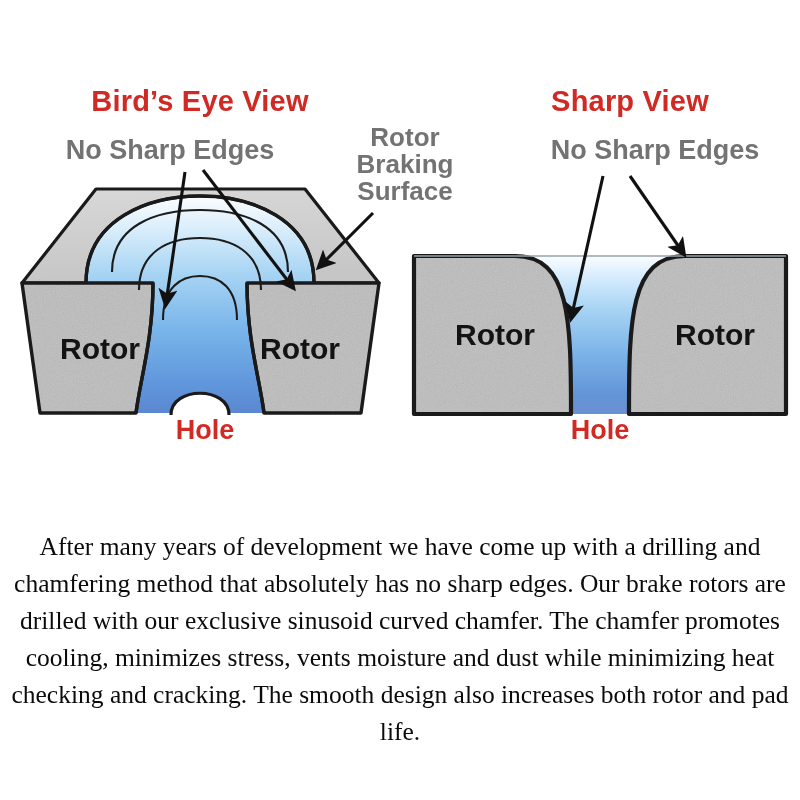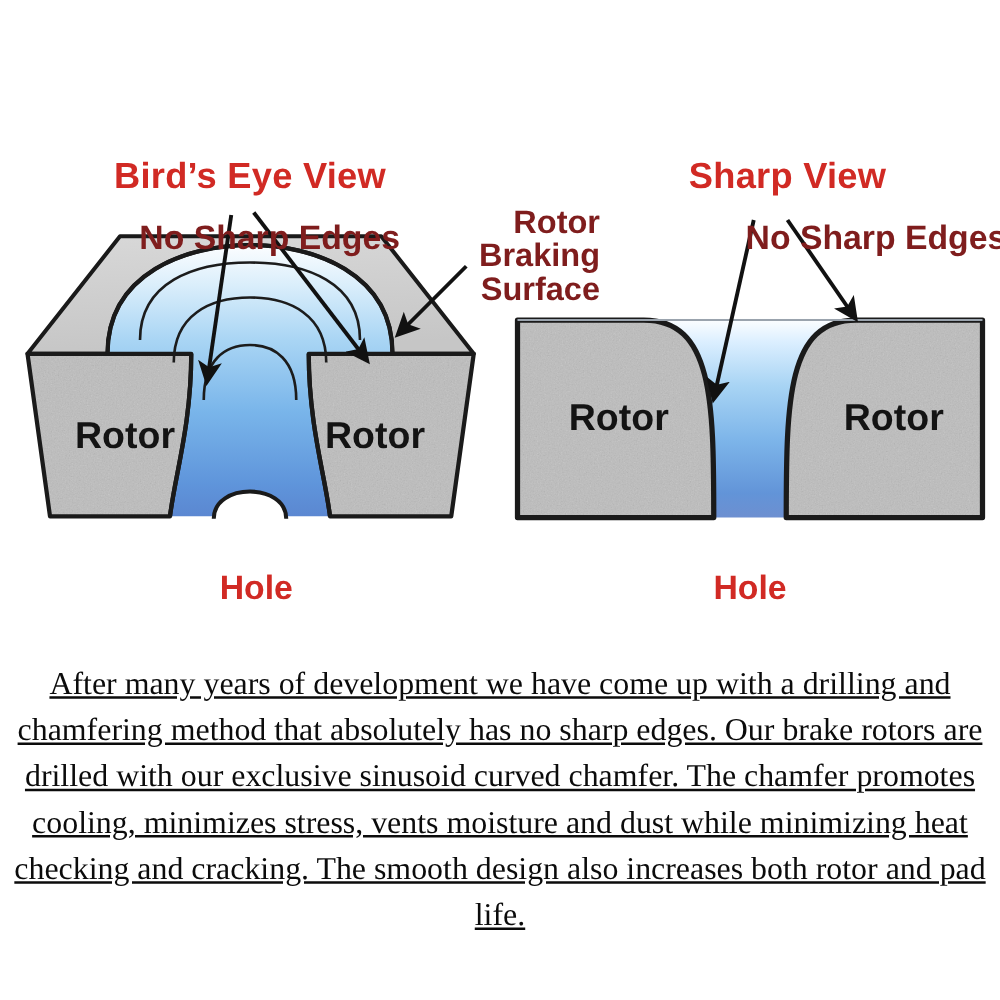--- a/index.html
+++ b/index.html
@@ -1,38 +1,38 @@
 <!DOCTYPE html>
 <html><head>
 <meta charset="utf-8">
 <style>
   html,body{margin:0;padding:0;background:#ffffff;}
   body{width:800px;height:800px;overflow:hidden;font-family:"Liberation Sans",sans-serif;}
   #stage{position:relative;width:800px;height:800px;background:#fff;}
   svg.diagram{position:absolute;left:0;top:0;width:800px;height:800px;}
   .lbl{position:absolute;font-family:"Liberation Sans",sans-serif;font-weight:bold;
-       white-space:pre;line-height:1.04;text-align:center;margin-top:40px;}
+       white-space:pre;line-height:1.04;text-align:center;}
   .red{color:#D12A24;}
-  .blk{color:#7f1d1d;text-align:right;}
+  .blk{color:#737373;}
   .t-bev{left:60px;top:86px;width:280px;font-size:29px;letter-spacing:.2px;}
   .t-side{left:480px;top:86px;width:300px;font-size:29px;letter-spacing:.2px;}
   .t-nse-l{left:20px;top:136px;width:300px;font-size:27px;}
   .t-nse-r{left:505px;top:136px;width:300px;font-size:27px;}
   .t-rbs{left:330px;top:124px;width:150px;font-size:26px;line-height:1.03;}
   .t-hole-l{left:130px;top:416px;width:150px;font-size:27px;}
   .t-hole-r{left:525px;top:416px;width:150px;font-size:27px;}
   .t-rotor{position:absolute;font-size:30px;font-weight:bold;color:#131313;
            font-family:"Liberation Sans",sans-serif;white-space:pre;text-align:center;}
   .r1{left:35px;top:332px;width:130px;}
   .r2{left:235px;top:332px;width:130px;}
   .r3{left:430px;top:318px;width:130px;}
   .r4{left:650px;top:318px;width:130px;}
   #para{position:absolute;left:8px;top:528px;width:784px;
         font-family:"Liberation Serif",serif;font-size:25.5px;line-height:37px;
-        color:#0b0b0b;text-align:center;text-decoration:underline;}
+        color:#0b0b0b;text-align:center;}
 </style>
 </head>
 <body>
 
 <div id="stage">
 
   <svg class="diagram" viewBox="0 0 800 800">
     <defs>
       <linearGradient id="gBowl" x1="0" y1="0" x2="0" y2="1">
         <stop offset="0%" stop-color="#ffffff"></stop>

